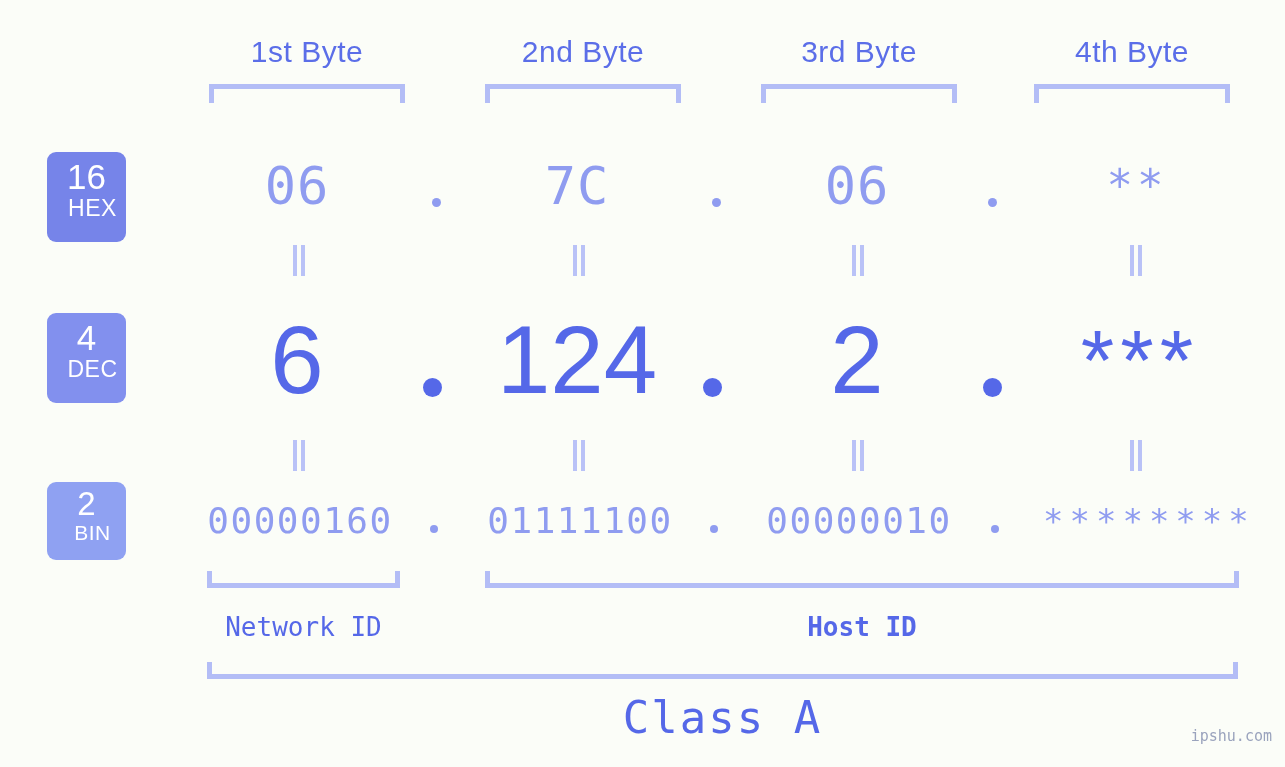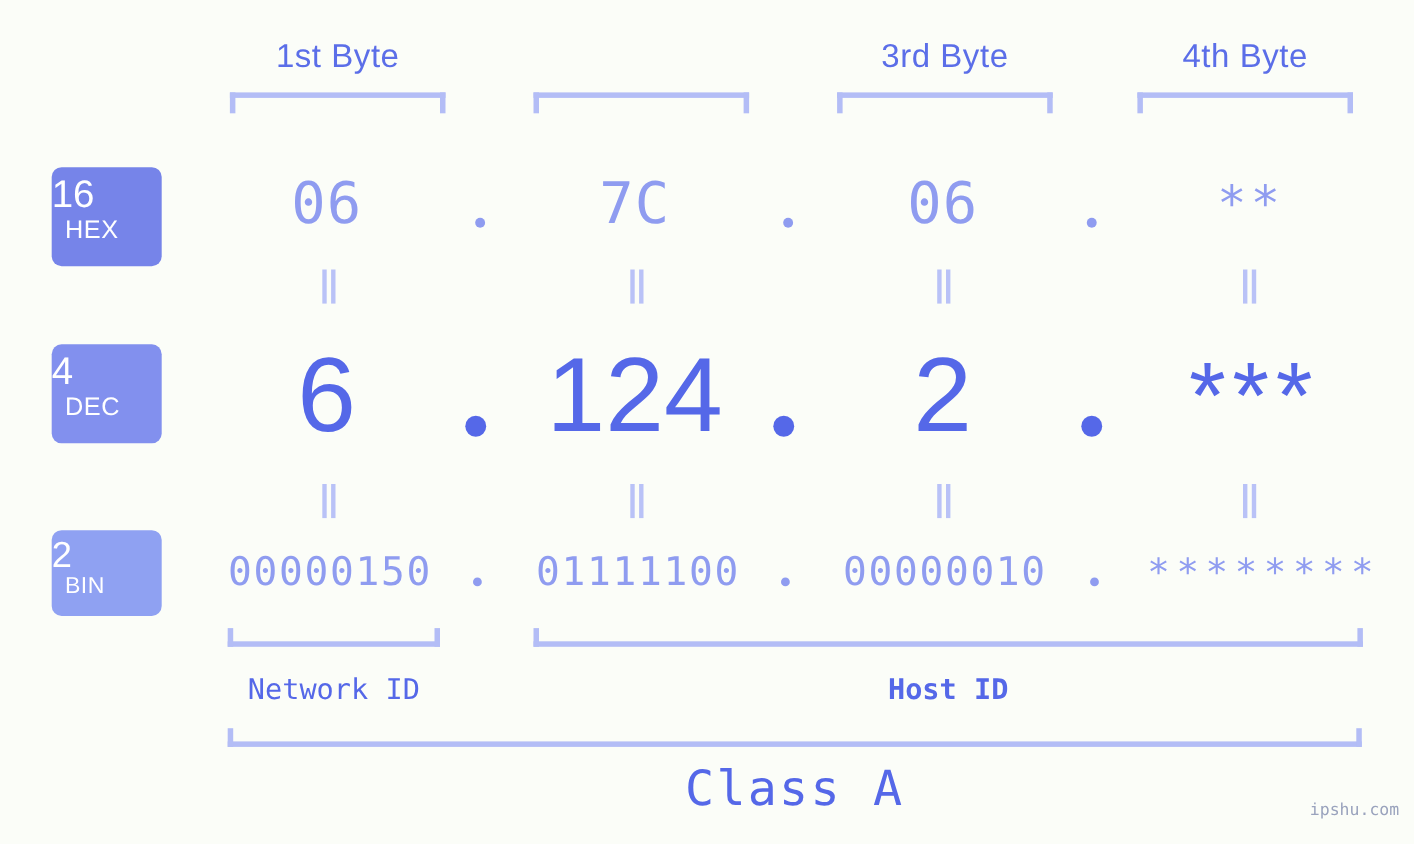--- a/index.html
+++ b/index.html
@@ -49,23 +49,24 @@
     border-left: 5px solid #b3bdf6;
     border-right: 5px solid #b3bdf6;
     border-bottom: 5px solid #b3bdf6;
     box-sizing: border-box;
   }
 
   
   .badge {
     position: absolute;
     left: 47px;
-    width: 100px;
+    width: 79px;
     border-radius: 9px;
     color: #ffffff;
+    text-align: center;
     box-sizing: border-box;
     padding-top: 6px;
   }
   .badge .num {
     display: block;
     font-size: 35px;
     line-height: 38px;
     font-weight: 400;
   }
   .badge .lab {
@@ -187,20 +188,21 @@
     color: #9aa3bd;
     letter-spacing: 0px;
   }
 </style>
 </head>
 <body>
 
 <div class="canvas">
 
   <div class="byte-header" style="left:209px; width:196px;">1st Byte</div>
+  <div class="byte-header" style="left:485px; width:196px;">2nd Byte</div>
   <div class="byte-header" style="left:761px; width:196px;">3rd Byte</div>
   <div class="byte-header" style="left:1034px; width:196px;">4th Byte</div>
 
   <div class="bracket" style="left:209px; top:84px; width:196px; height:19px;"></div>
   <div class="bracket" style="left:485px; top:84px; width:196px; height:19px;"></div>
   <div class="bracket" style="left:761px; top:84px; width:196px; height:19px;"></div>
   <div class="bracket" style="left:1034px; top:84px; width:196px; height:19px;"></div>
 
   <div class="badge badge-hex">
     <span class="num">16</span>
@@ -263,21 +265,21 @@
   <div class="eqbar" style="left:851px; top:440px;">
     <span class="b1"></span>
       <span class="b2"></span>
   </div>
   <div class="eqbar" style="left:1129px; top:440px;">
     <span class="b1"></span>
       <span class="b2"></span>
   </div>
 
   <div class="bin-row">
-    <div class="cell" style="left:202px; width:196px;">00000150</div>
+    <div class="cell" style="left:202px; width:196px;">00000160</div>
     <div class="cell" style="left:482px; width:196px;">01111100</div>
     <div class="cell" style="left:761px; width:196px;">00000010</div>
     <div class="cell stars" style="left:1043px; width:196px;">********</div>
     <div class="dot dot-bin" style="left:430px;"></div>
     <div class="dot dot-bin" style="left:710px;"></div>
     <div class="dot dot-bin" style="left:991px;"></div>
   </div>
 
   <div class="bracket-down" style="left:207px; top:571px; width:193px; height:17px;"></div>
   <div class="bracket-down" style="left:485px; top:571px; width:754px; height:17px;"></div>

